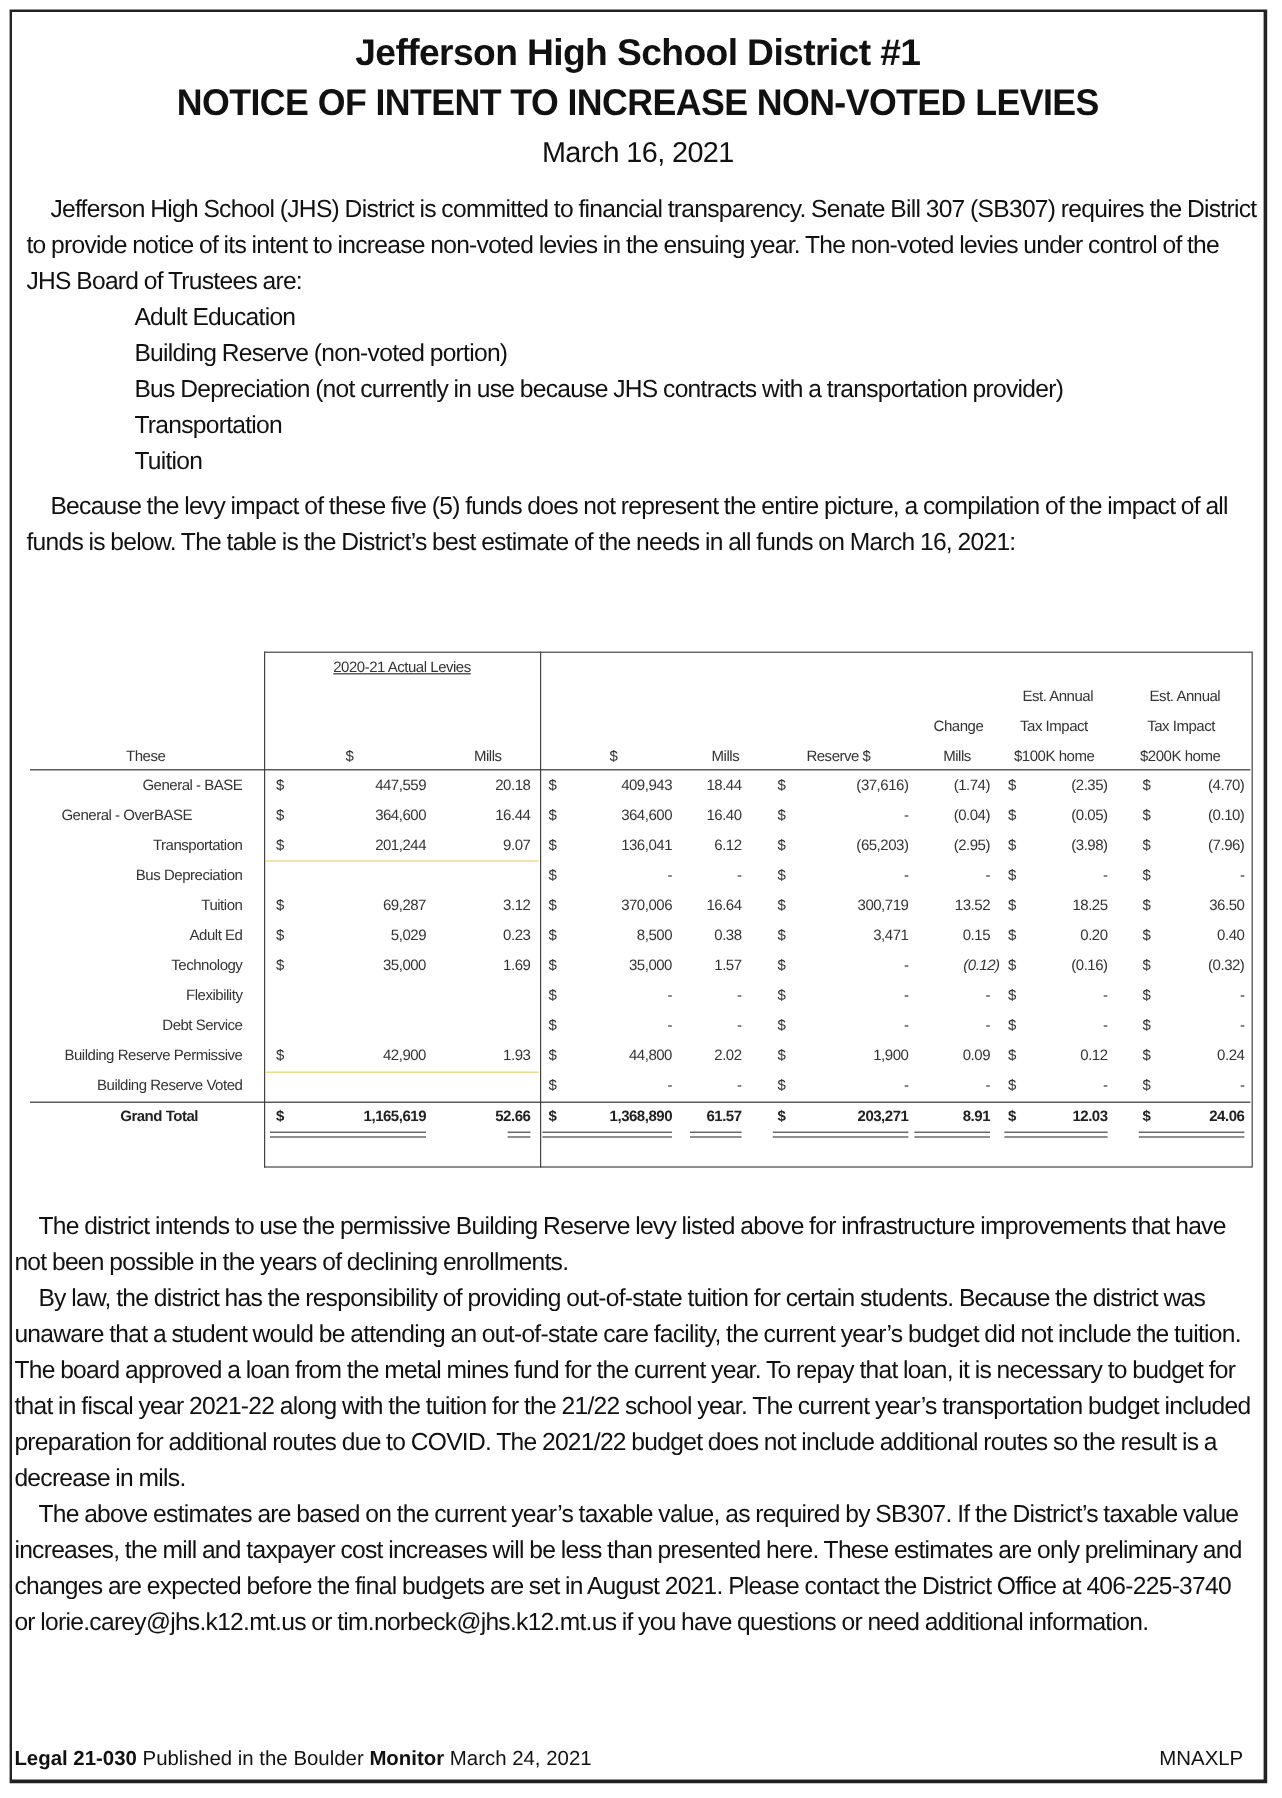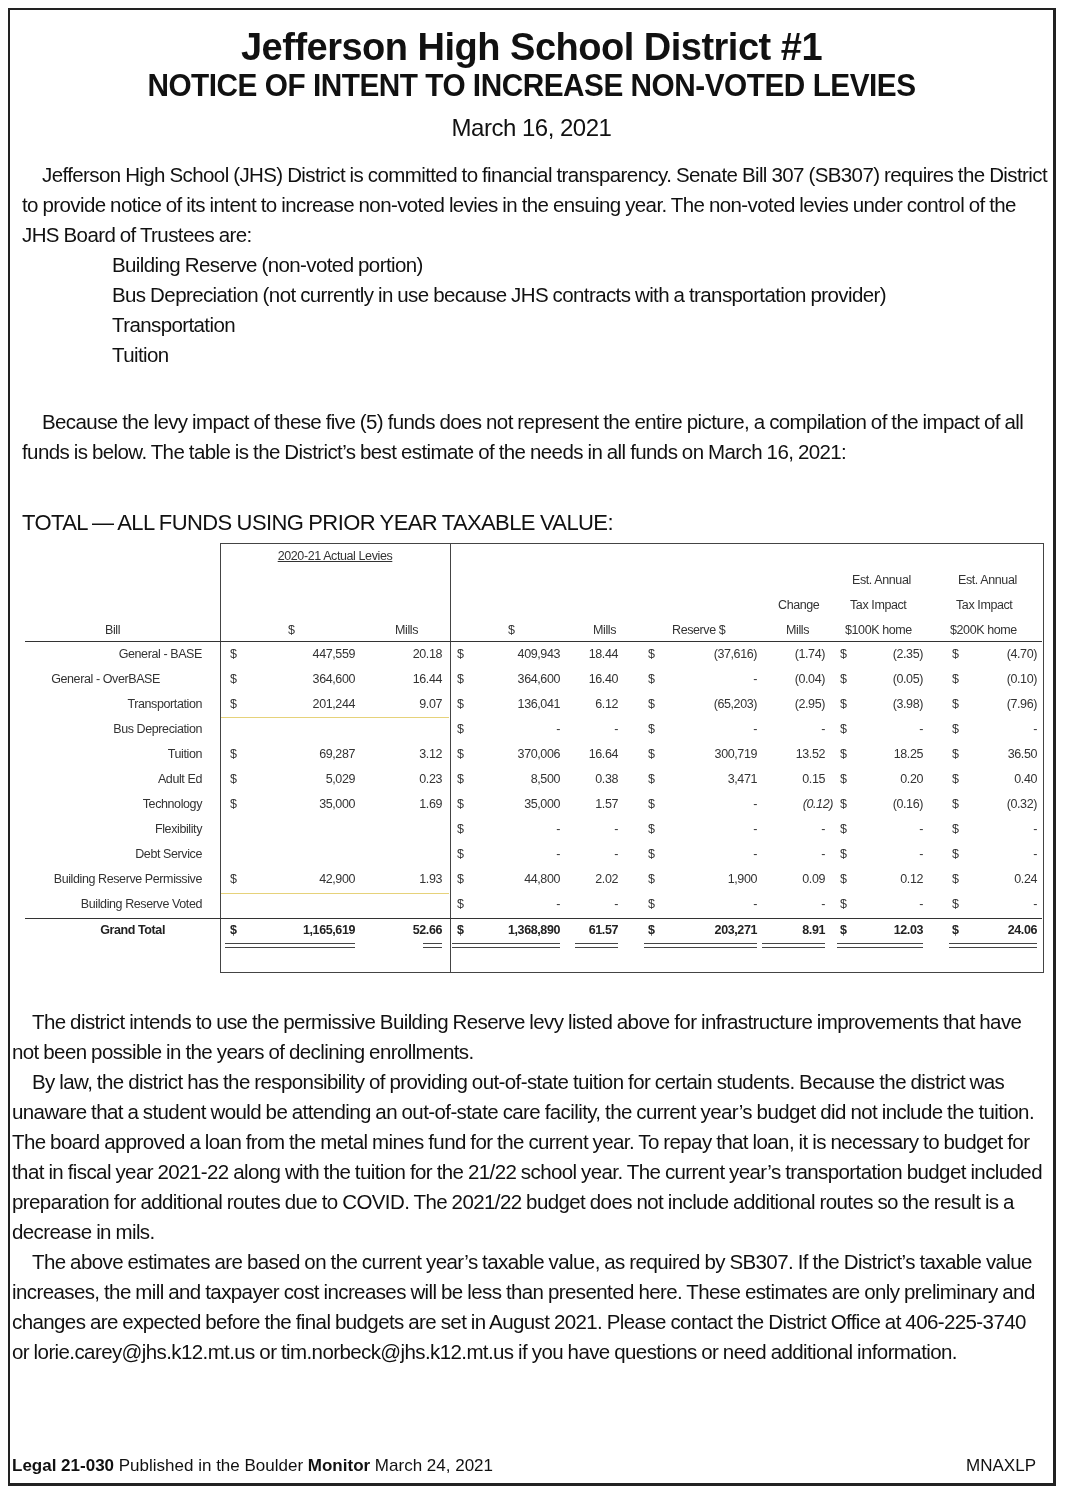--- a/index.html
+++ b/index.html
@@ -4,21 +4,21 @@
   <style>
     html, body { margin: 0; padding: 0; background: #ffffff; }
     body { width: 1068px; height: 1498px; position: relative; overflow: hidden; }
     .frame {
       position: absolute; left: 8px; top: 8px; width: 1048px; height: 1478px;
       border: 2px solid #222; border-right-width: 3px; border-bottom-width: 3px;
       box-sizing: border-box; background: #fff;
     }
     .head-line { position: absolute; left: 0; width: 100%; text-align: center; color: #111;
       font-family: "Liberation Sans", sans-serif; letter-spacing: -0.5px; }
-    .h1 { top: 16px; font-size: 38px; font-weight: bold; }
+    .h1 { top: 16px; font-size: 31px; font-weight: bold; }
     .h2 { top: 58px; font-size: 31px; font-weight: bold; transform: scaleX(0.96); }
     .h3 { top: 104px; font-size: 24px; }
     .body-text {
       position: absolute; left: 12px; width: 1030px; color: #111;
       font-family: "Liberation Sans", sans-serif; font-size: 20.5px; line-height: 30px;
       letter-spacing: -0.6px; word-spacing: -0.5px;
     }
     .p1 { top: 150px; }
     .indent { padding-left: 20px; display: inline-block; }
     .list { padding-left: 90px; }
@@ -52,38 +52,38 @@
 <body>
 
 <div class="frame">
   <div class="head-line h1">Jefferson High School District #1</div>
   <div class="head-line h2">NOTICE OF INTENT TO INCREASE NON-VOTED LEVIES</div>
   <div class="head-line h3">March 16, 2021</div>
 
   <div class="body-text p1">
     <div><span class="indent"></span><span>Jefferson High School (JHS) District is committed to financial transparency.  Senate Bill 307 (SB307) requires the District to provide notice of its intent to increase non-voted levies in the ensuing year. The non-voted levies under control of the JHS Board of Trustees are:</span></div>
     <div class="list">
+      <div>Adult Education</div>
       <div>Building Reserve (non-voted portion)</div>
       <div>Bus Depreciation (not currently in use because JHS contracts with a transportation provider)</div>
       <div>Transportation</div>
       <div>Tuition</div>
     </div>
   </div>
 
   <div class="body-text p2"><span class="indent"></span><span>Because the levy impact of these five (5) funds does not represent the entire picture, a compilation of the impact of all funds is below. The table is the District’s best estimate of the needs in all funds on March 16, 2021:</span></div>
 
-  <div class="body-text total-title">TOTAL — ALL FUNDS USING PRIOR YEAR TAXABLE VALUE:</div>
 </div>
 
 <div class="tbl" id="tbl">
   <div class="box1"></div>
   <div class="box2"></div>
   <div class="hdr" style="left:200px;top:6px;width:230px;">2020-21 Actual Levies</div>
 
-  <div class="colh" style="left:85px;top:80px;">Bill</div>
+  <div class="colh" style="left:85px;top:80px;">These</div>
   <div class="colh" style="left:268px;top:80px;">$</div>
   <div class="colh" style="left:375px;top:80px;">Mills</div>
   <div class="colh" style="left:488px;top:80px;">$</div>
   <div class="colh" style="left:573px;top:80px;">Mills</div>
   <div class="colh" style="left:652px;top:80px;">Reserve $</div>
   <div class="colh" style="left:758px;top:55px;">Change</div>
   <div class="colh" style="left:766px;top:80px;">Mills</div>
   <div class="colh" style="left:832px;top:30px;">Est. Annual</div>
   <div class="colh" style="left:830px;top:55px;">Tax Impact</div>
   <div class="colh" style="left:825px;top:80px;">$100K home</div>

